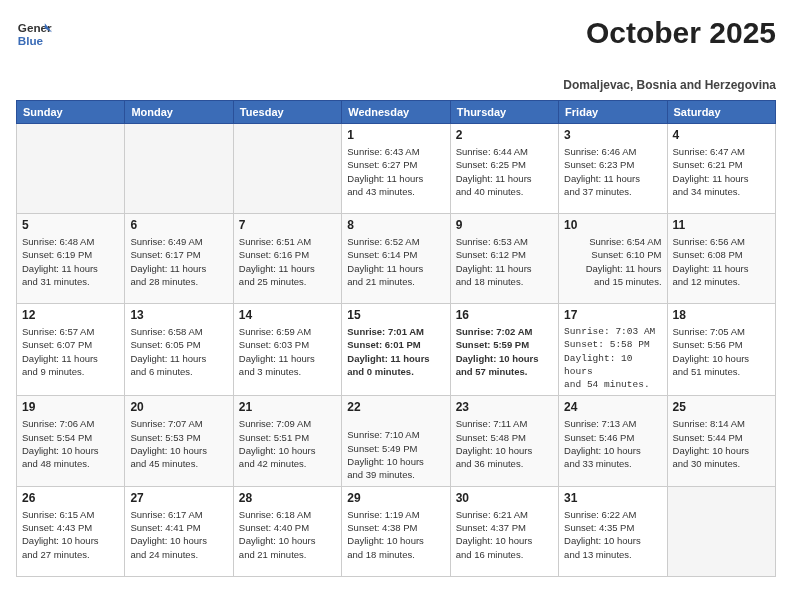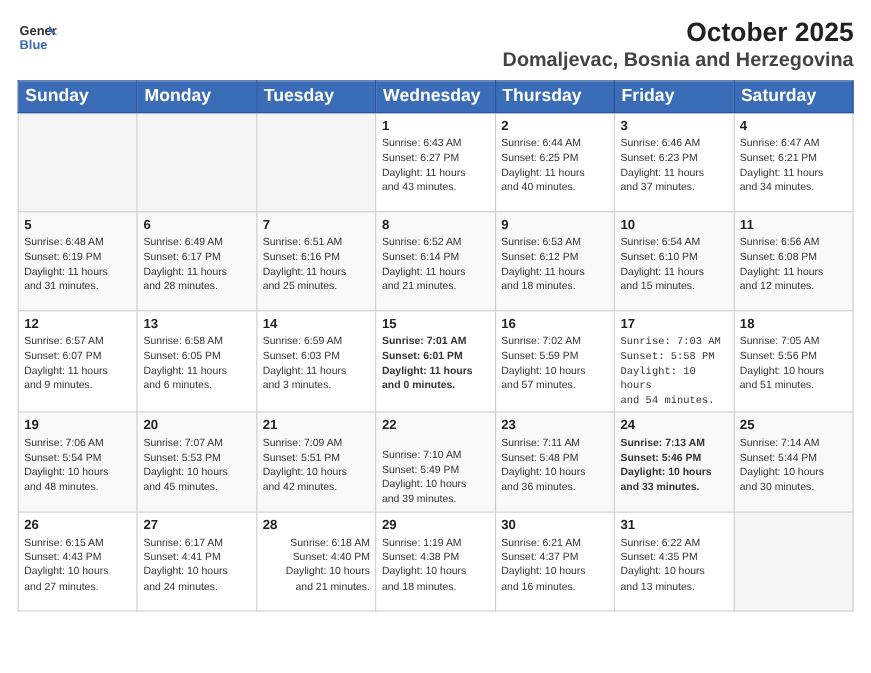--- a/index.html
+++ b/index.html
@@ -22,40 +22,41 @@
       gap: 4px;
     }
     .logo-icon {
       width: 36px;
       height: 36px;
     }
     .title-block {
       text-align: right;
     }
     .month-title {
-      font-size: 24px;
+      font-size: 30px;
       font-weight: bold;
       color: #222;
     }
     .subtitle {
-      font-size: 18px;
+      font-size: 12px;
       color: #444;
       font-weight: bold;
+      margin-top: 28px;
     }
     .calendar {
       width: 100%;
       border-collapse: collapse;
       font-size: 10px;
     }
     .calendar th {
       background: #3b6cb7;
       color: #fff;
       text-align: left;
       padding: 5px 6px;
-      font-size: 16px;
+      font-size: 11px;
       font-weight: bold;
       border: 1px solid #2a5099;
     }
     .calendar td {
       border: 1px solid #ccc;
       vertical-align: top;
       padding: 4px 5px;
       width: 107px;
       height: 90px;
       background: #fff;
@@ -172,21 +173,21 @@
         </td>
         <td>
           <div class="day-num">9</div>
           <div class="day-info" style="white-space: pre-line;">Sunrise: 6:53 AM
 Sunset: 6:12 PM
 Daylight: 11 hours
 and 18 minutes.</div>
         </td>
         <td>
           <div class="day-num">10</div>
-          <div class="day-info" style="white-space: pre-line;">Sunrise: 6:54 AM
+          <div class="day-info" style="white-space: pre-line; text-align: right;">Sunrise: 6:54 AM
 Sunset: 6:10 PM
 Daylight: 11 hours
 and 15 minutes.</div>
         </td>
         <td>
           <div class="day-num">11</div>
           <div class="day-info" style="white-space: pre-line;">Sunrise: 6:56 AM
 Sunset: 6:08 PM
 Daylight: 11 hours
 and 12 minutes.</div>
@@ -216,21 +217,21 @@
         </td>
         <td>
           <div class="day-num">15</div>
           <div class="day-info" style="white-space: pre-line; font-weight: bold;">Sunrise: 7:01 AM
 Sunset: 6:01 PM
 Daylight: 11 hours
 and 0 minutes.</div>
         </td>
         <td>
           <div class="day-num">16</div>
-          <div class="day-info" style="white-space: pre-line;">Sunrise: 7:02 AM
+          <div class="day-info" style="white-space: pre-line; font-weight: bold;">Sunrise: 7:02 AM
 Sunset: 5:59 PM
 Daylight: 10 hours
 and 57 minutes.</div>
         </td>
         <td>
           <div class="day-num">17</div>
           <div class="day-info" style="white-space: pre-line; font-family: Liberation Mono, monospace;">Sunrise: 7:03 AM
 Sunset: 5:58 PM
 Daylight: 10 hours
 and 54 minutes.</div>
@@ -274,28 +275,28 @@
         </td>
         <td>
           <div class="day-num">23</div>
           <div class="day-info" style="white-space: pre-line;">Sunrise: 7:11 AM
 Sunset: 5:48 PM
 Daylight: 10 hours
 and 36 minutes.</div>
         </td>
         <td>
           <div class="day-num">24</div>
-          <div class="day-info" style="white-space: pre-line; font-weight: bold;">Sunrise: 7:13 AM
+          <div class="day-info" style="white-space: pre-line;">Sunrise: 7:13 AM
 Sunset: 5:46 PM
 Daylight: 10 hours
 and 33 minutes.</div>
         </td>
         <td>
           <div class="day-num">25</div>
-          <div class="day-info" style="white-space: pre-line;">Sunrise: 7:14 AM
+          <div class="day-info" style="white-space: pre-line;">Sunrise: 8:14 AM
 Sunset: 5:44 PM
 Daylight: 10 hours
 and 30 minutes.</div>
         </td>
       </tr>
       <tr>
         <td>
           <div class="day-num">26</div>
           <div class="day-info" style="white-space: pre-line;">Sunrise: 6:15 AM
 Sunset: 4:43 PM
@@ -304,21 +305,21 @@
         </td>
         <td>
           <div class="day-num">27</div>
           <div class="day-info" style="white-space: pre-line;">Sunrise: 6:17 AM
 Sunset: 4:41 PM
 Daylight: 10 hours
 and 24 minutes.</div>
         </td>
         <td>
           <div class="day-num">28</div>
-          <div class="day-info" style="white-space: pre-line; text-align: right;">Sunrise: 6:18 AM
+          <div class="day-info" style="white-space: pre-line;">Sunrise: 6:18 AM
 Sunset: 4:40 PM
 Daylight: 10 hours
 and 21 minutes.</div>
         </td>
         <td>
           <div class="day-num">29</div>
           <div class="day-info" style="white-space: pre-line;">Sunrise: 1:19 AM
 Sunset: 4:38 PM
 Daylight: 10 hours
 and 18 minutes.</div>

